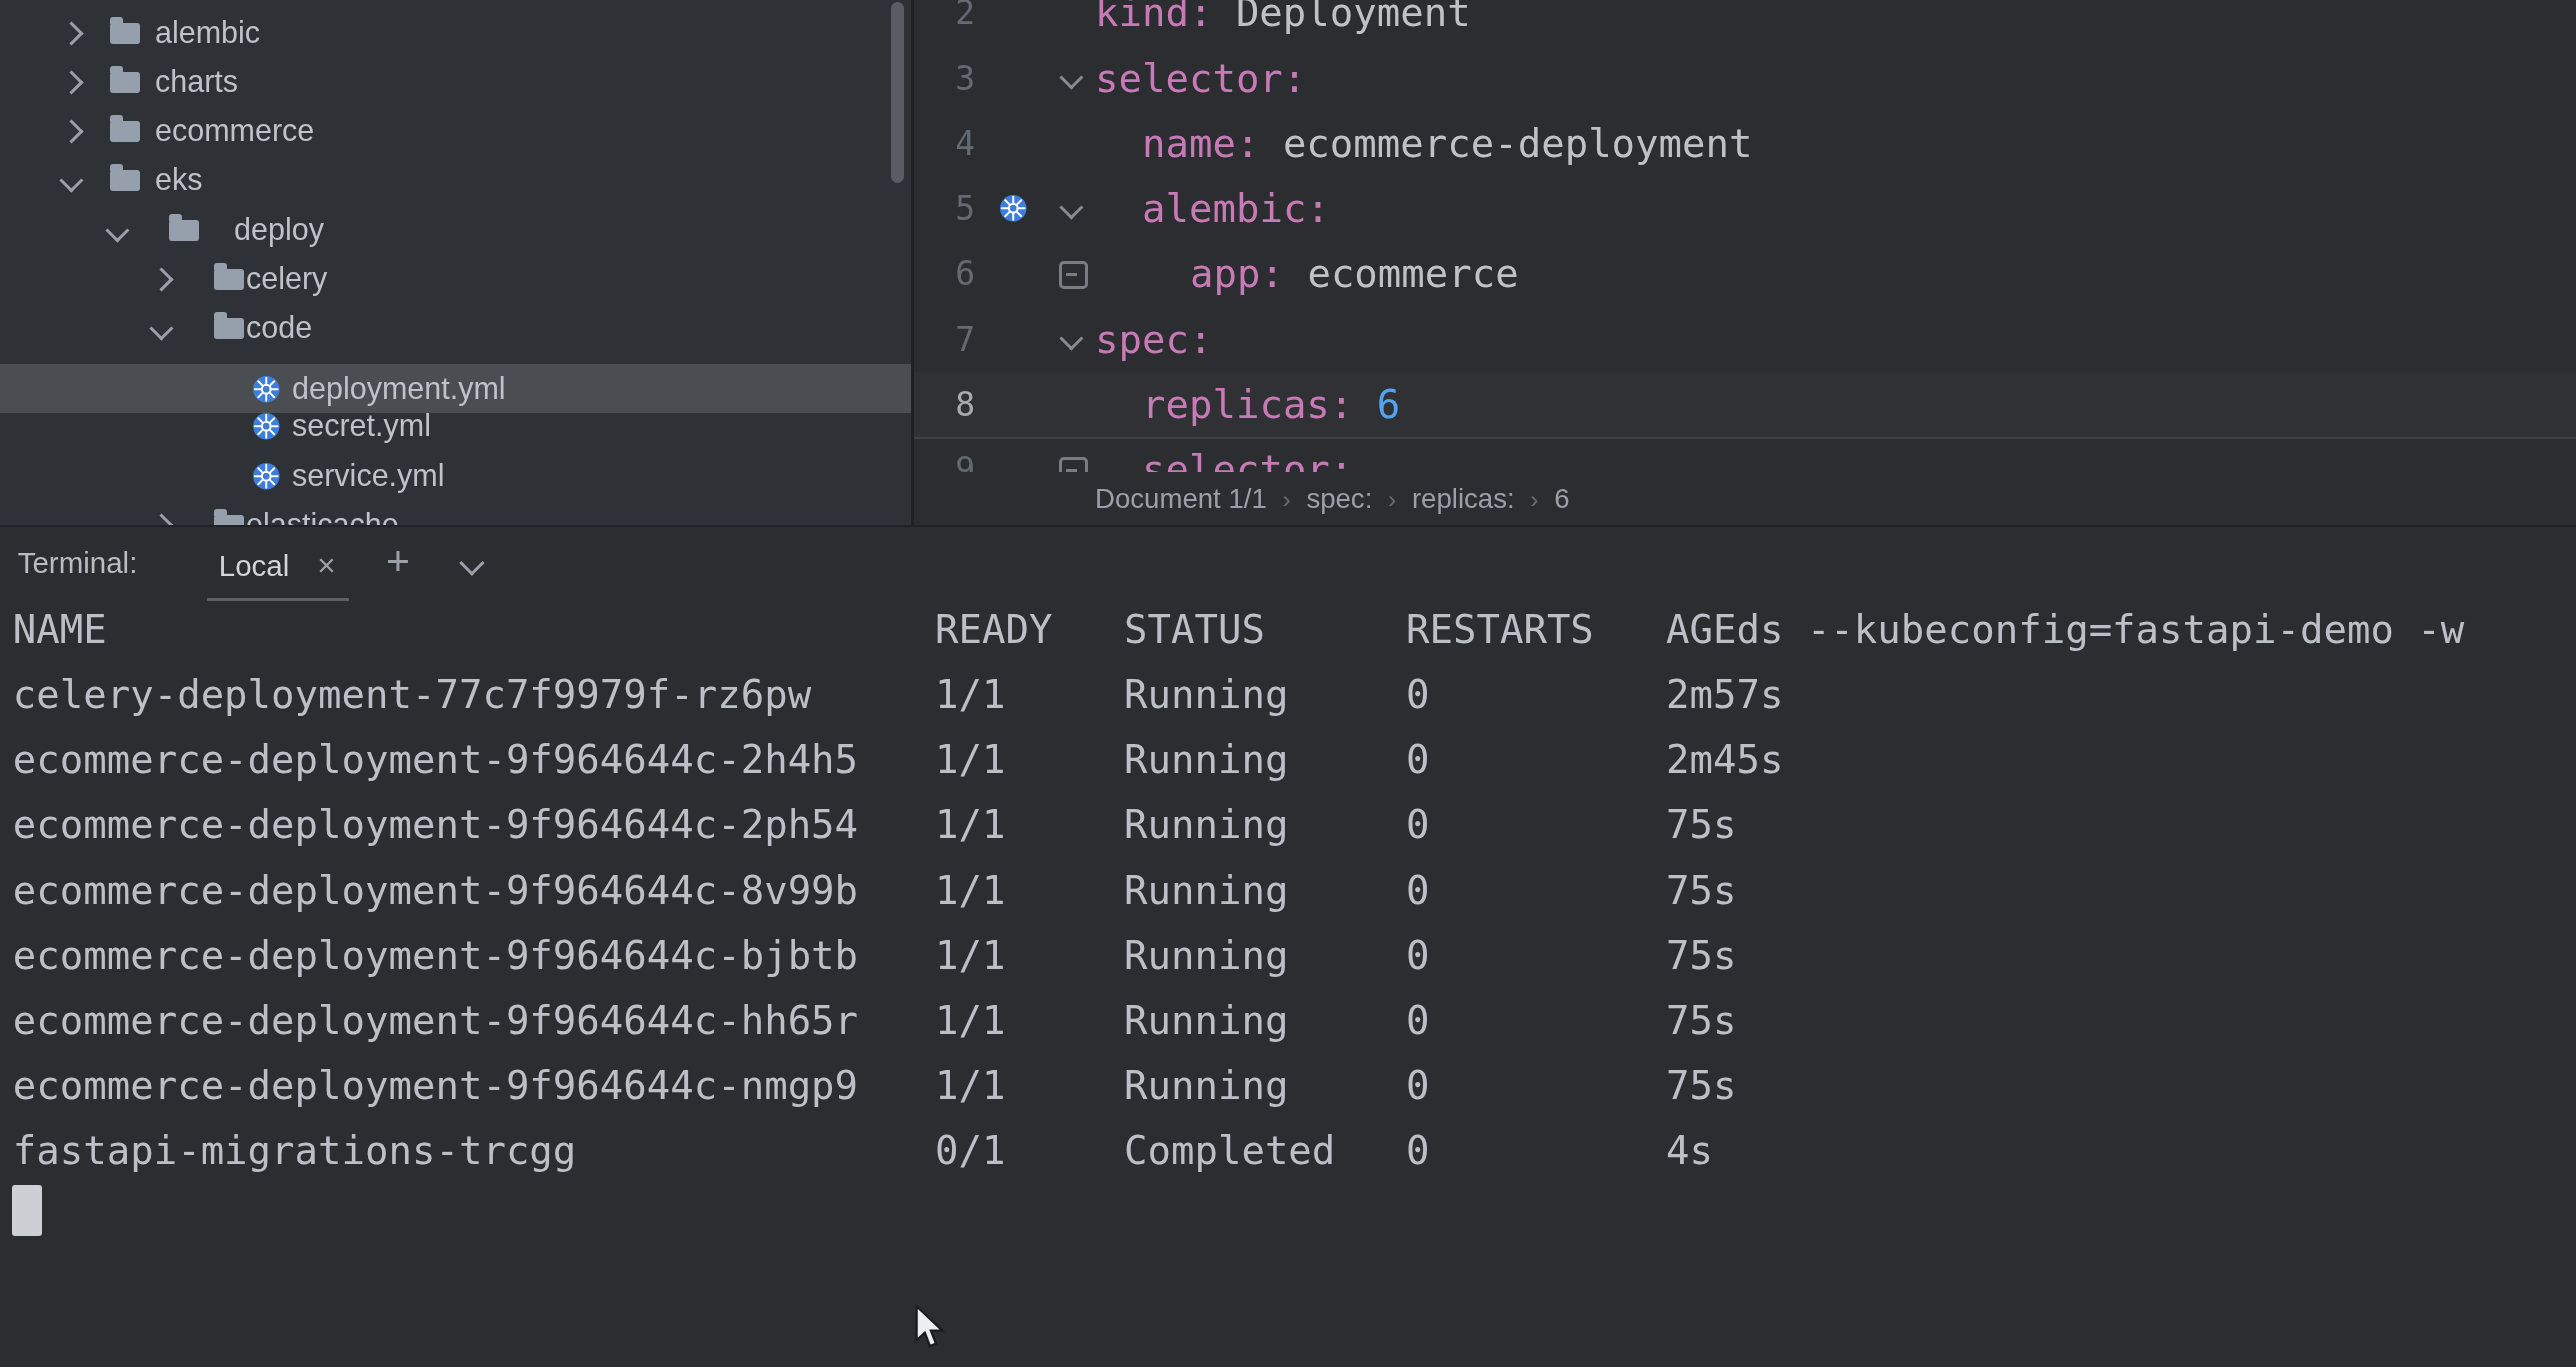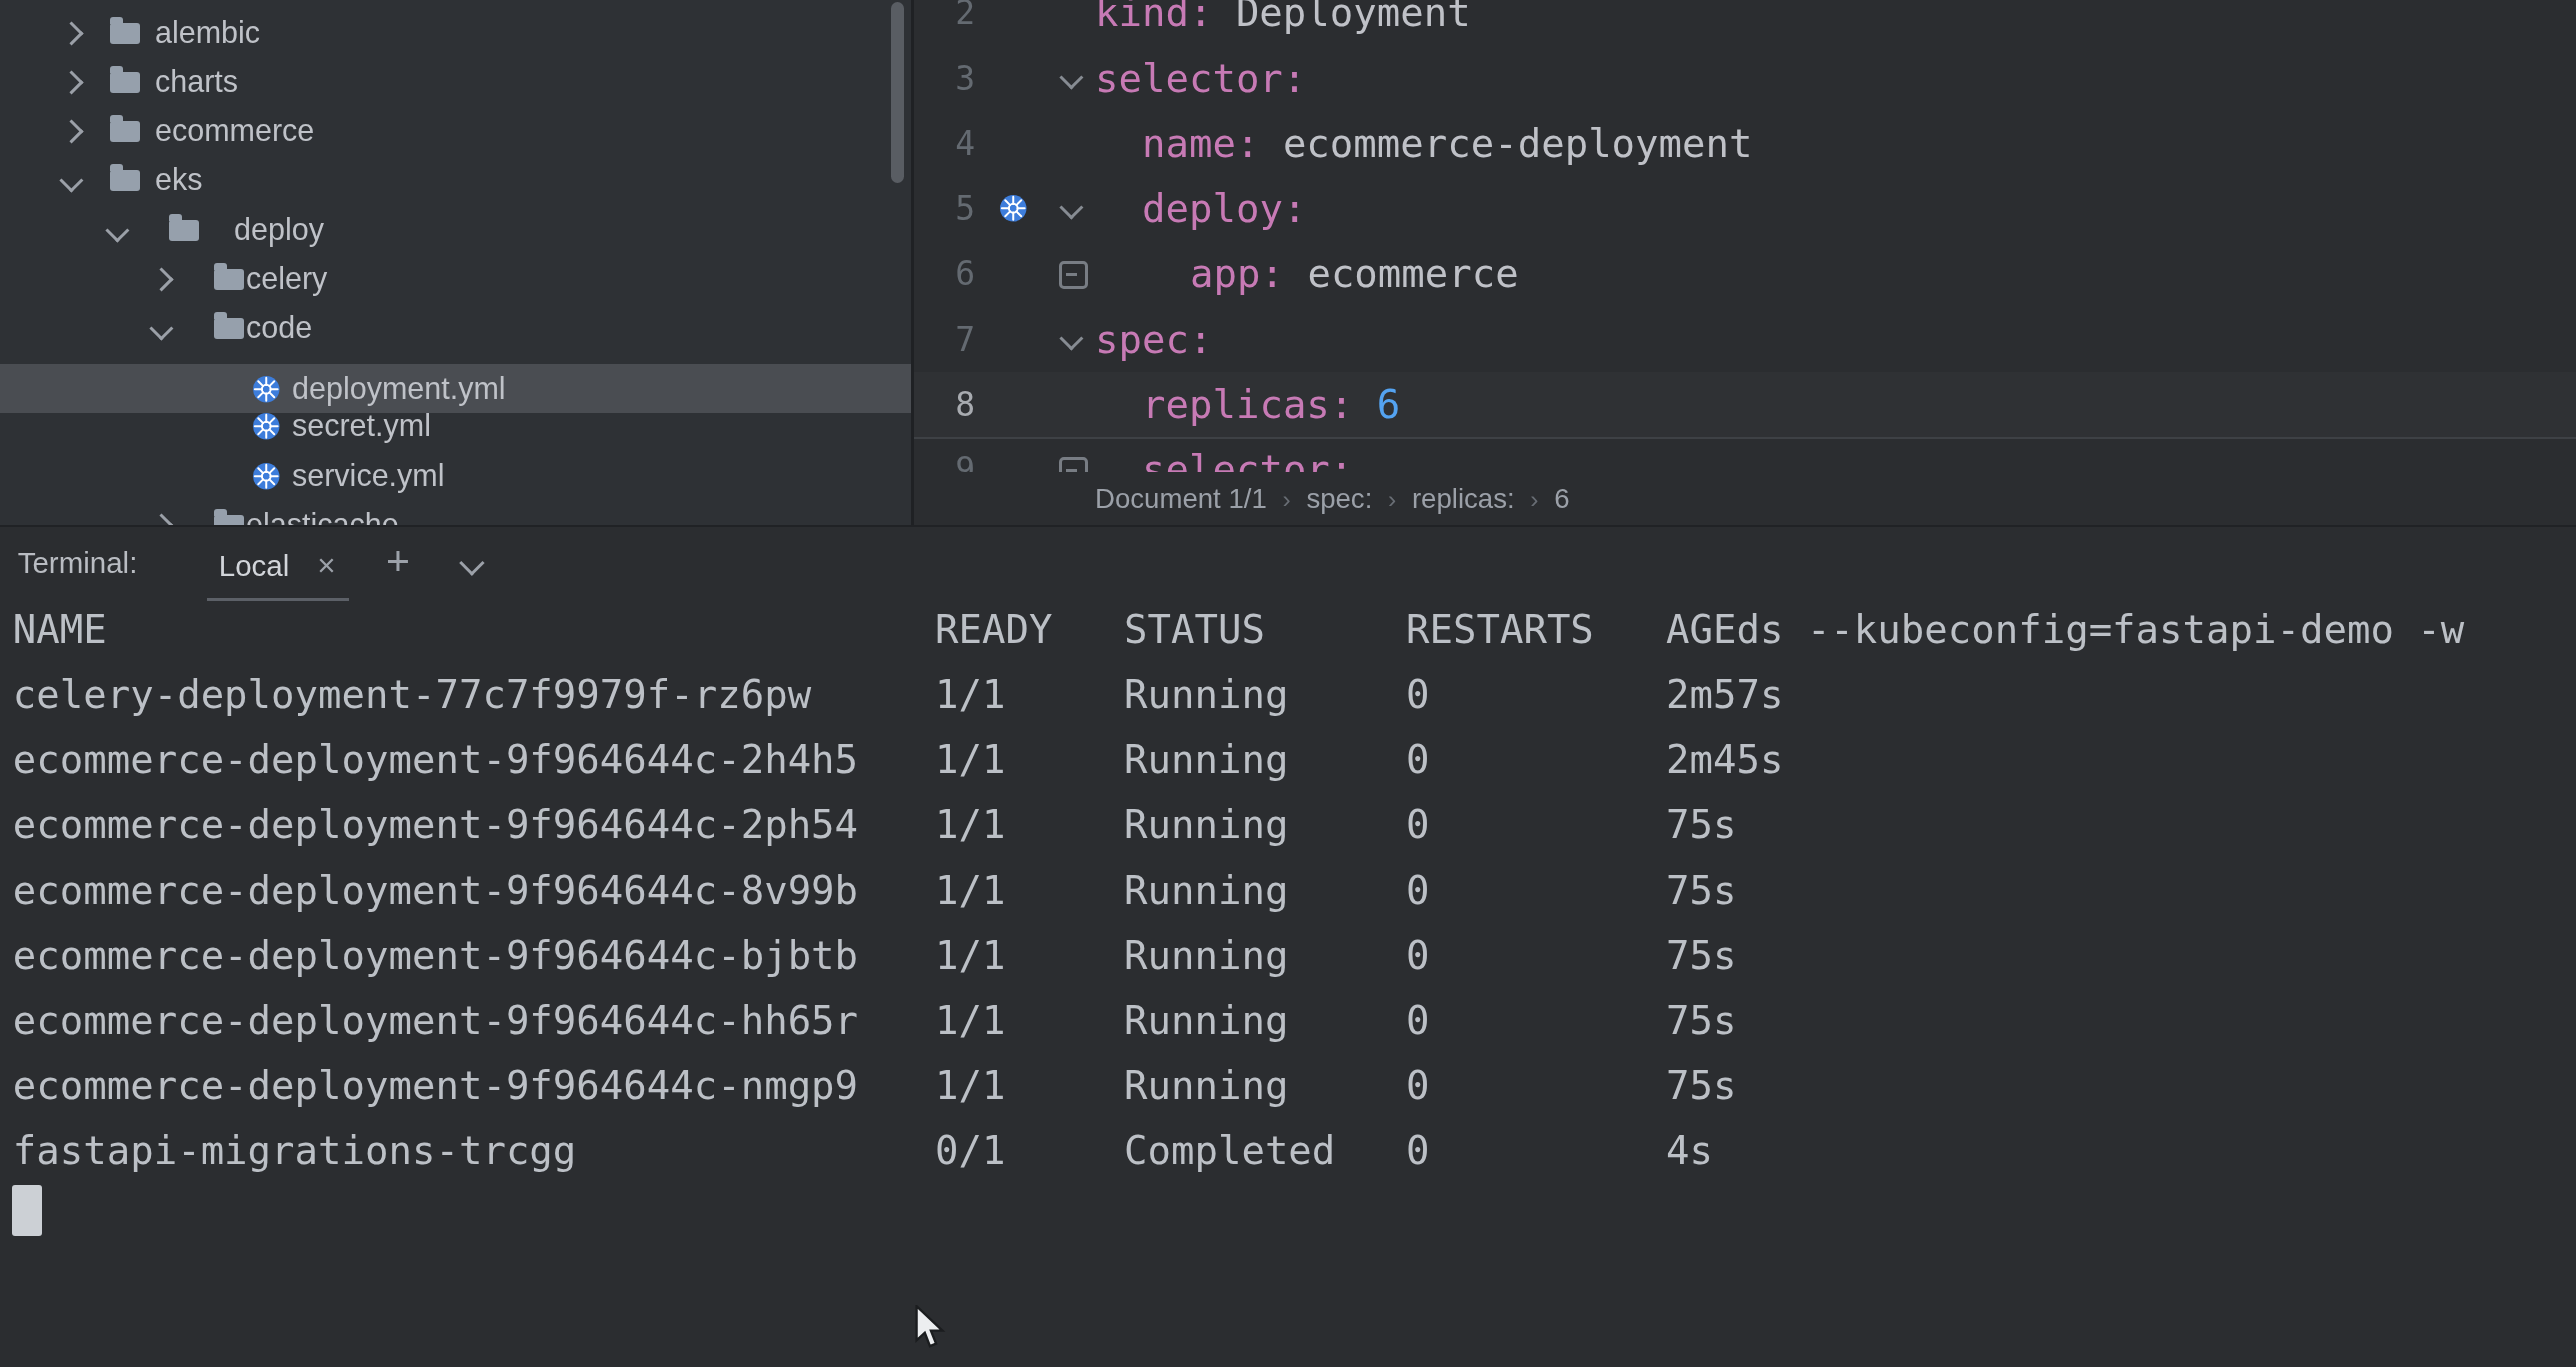--- a/index.html
+++ b/index.html
@@ -170,21 +170,21 @@
           <span class="chev down fold"></span>
           <span class="gutter-icon">
             <svg class="k8s-icon" viewBox="0 0 20 20">
               <circle cx="10" cy="10" r="9.3" fill="#3d7ddb"></circle>
               <g stroke="#ffffff" stroke-width="1.4" stroke-linecap="round" fill="none">
                 <circle cx="10" cy="10" r="3.1"></circle>
                 <path d="M10 2v5M10 13v5M2 10h5M13 10h5M4.4 4.4l3.4 3.4M12.2 12.2l3.4 3.4M15.6 4.4l-3.4 3.4M4.4 15.6l3.4-3.4"></path>
               </g>
             </svg>
           </span>
-          <span class="code-text" style="left: 228px;"><span class="tok-key">deploy:</span></span>
+          <span class="code-text" style="left: 228px;"><span class="tok-key">alembic:</span></span>
         </div>
         <div class="editor-line" style="top: 241px;">
           <span class="line-num">6</span>
           <span class="fold-box"></span>
           <span class="code-text" style="left: 276px;"><span class="tok-key">app:</span><span class="tok-plain"> ecommerce</span></span>
         </div>
         <div class="editor-line" style="top: 307px;">
           <span class="line-num">7</span>
           <span class="chev down fold"></span>
           <span class="code-text" style="left: 181px;"><span class="tok-key">spec:</span></span>

